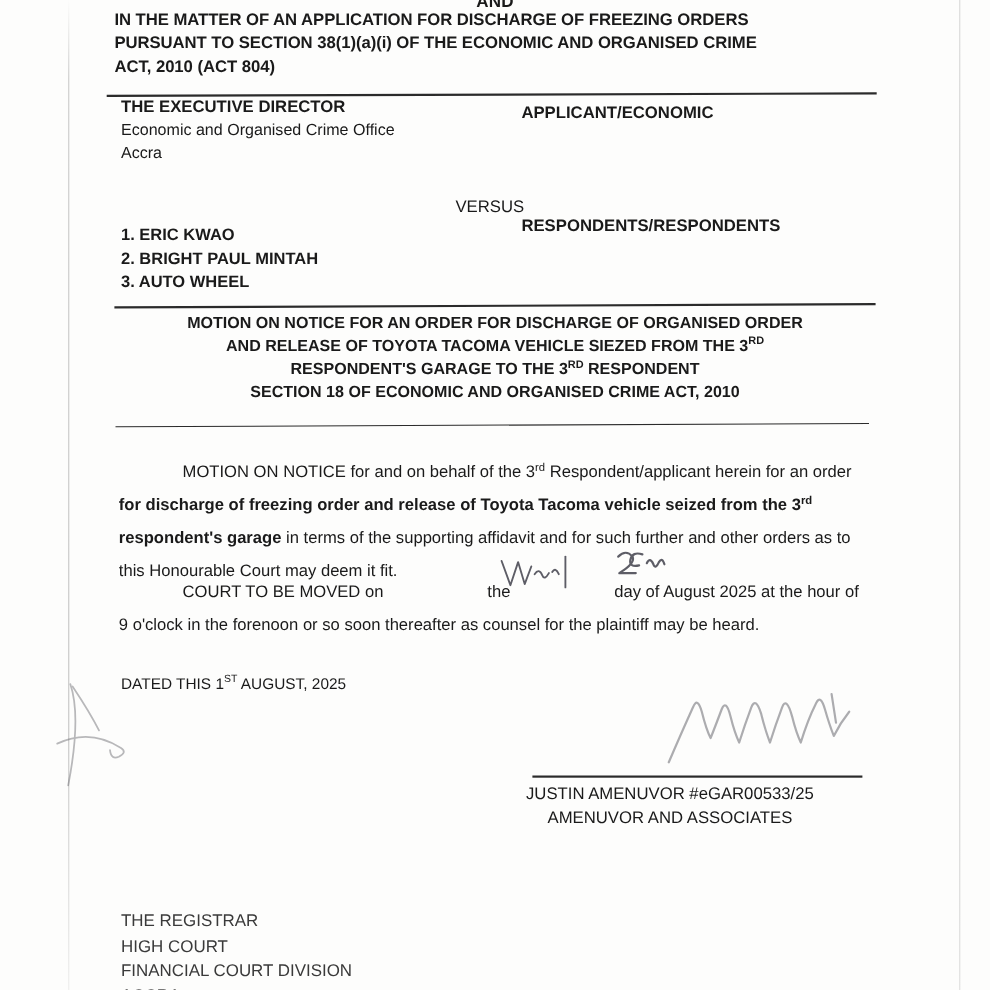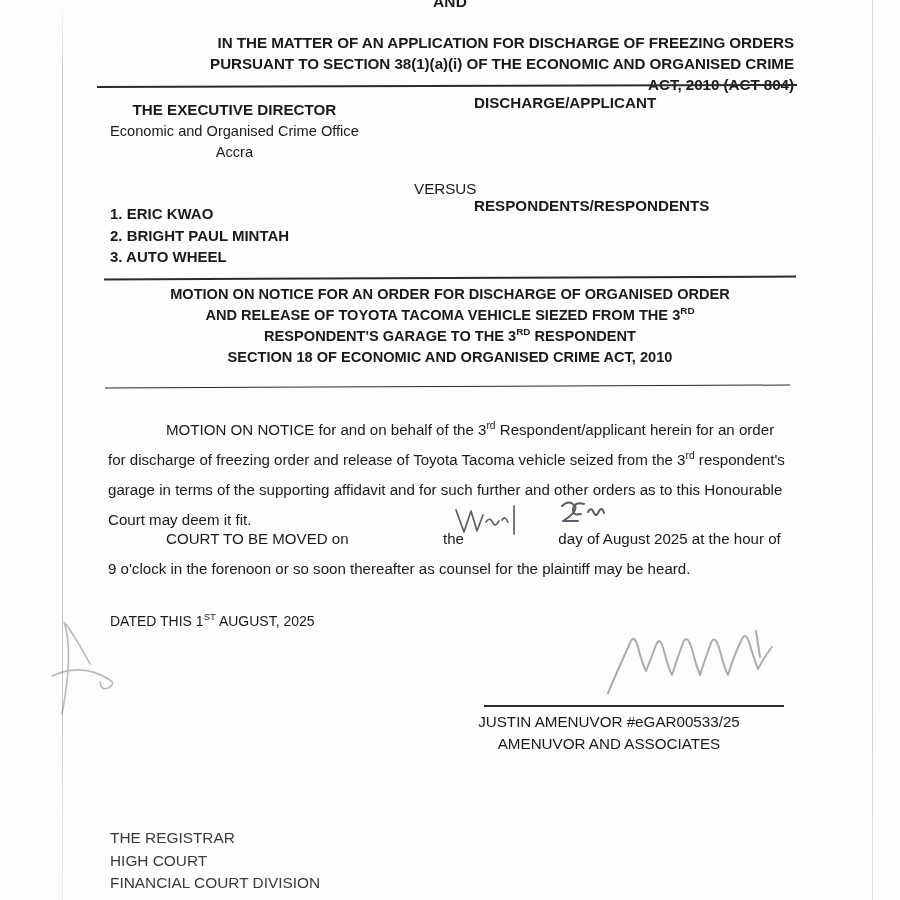--- a/index.html
+++ b/index.html
@@ -47,47 +47,45 @@
     text-align: center;
     font-weight: bold;
     font-size: 15.5px;
     letter-spacing: .1px;
   }
   .hdr-matter {
     position: absolute;
     left: 104px;
     width: 690px;
     top: 8px;
-    text-align: right;
+    text-align: left;
     font-weight: bold;
     font-size: 15.2px;
     line-height: 21px;
     letter-spacing: -.05px;
-    margin-top: 24px;
   }
 
   
   .rule {
     position: absolute;
     height: 0;
     border-top: 2px solid #2b2b2b;
   }
   .rule.thin { border-top-width: 1.6px; }
   .rule.r1 { left: 97px; width: 700px; top: 85px; transform: rotate(-0.18deg); }
   .rule.r2 { left: 104px; width: 692px; top: 277px; transform: rotate(-0.25deg); }
   .rule.r3 { left: 105px; width: 685px; top: 386px; transform: rotate(-0.25deg); }
 
   
   .party-left {
     position: absolute;
     left: 110px;
-    top: 99px;
+    top: 87px;
     font-size: 14.6px;
     line-height: 21.5px;
-    text-align: center;
   }
   .party-left .strong { font-weight: bold; font-size: 15.2px; }
   .party-right-applicant {
     position: absolute;
     left: 474px;
     top: 94px;
     font-weight: bold;
     font-size: 15.2px;
   }
   .versus {
@@ -132,21 +130,21 @@
     position: absolute;
     left: 108px;
     width: 678px;
     font-size: 15.1px;
     line-height: 30px;
     text-align: left;
   }
   .body-para.p1 { top: 400px; }
   .body-para.p2 { top: 509px; }
   .indent { display: inline-block; width: 58px; }
-  .b { font-weight: normal; text-align: center; }
+  .b { font-weight: bold; text-align: center; }
   .gap-blank { display: inline-block; width: 86px; }
 
   .dated {
     position: absolute;
     left: 110px;
     top: 613px;
     font-size: 14px;
   }
 
   
@@ -222,21 +220,21 @@
     </div>
 
     <div class="rule r1"></div>
 
     <div class="party-left">
       <div class="strong">THE EXECUTIVE DIRECTOR</div>
       <div>Economic and Organised Crime Office</div>
       <div>Accra</div>
     </div>
 
-    <div class="party-right-applicant">DISCHARGE/APPLICANT</div>
+    <div class="party-right-applicant">APPLICANT/ECONOMIC</div>
 
     <div class="versus">VERSUS</div>
 
     <div class="party-right-respondents">RESPONDENTS/RESPONDENTS</div>
 
     <ul class="respondent-list">
       <li>1. ERIC KWAO</li>
       <li>2. BRIGHT PAUL MINTAH</li>
       <li>3. AUTO WHEEL</li>
     </ul>

